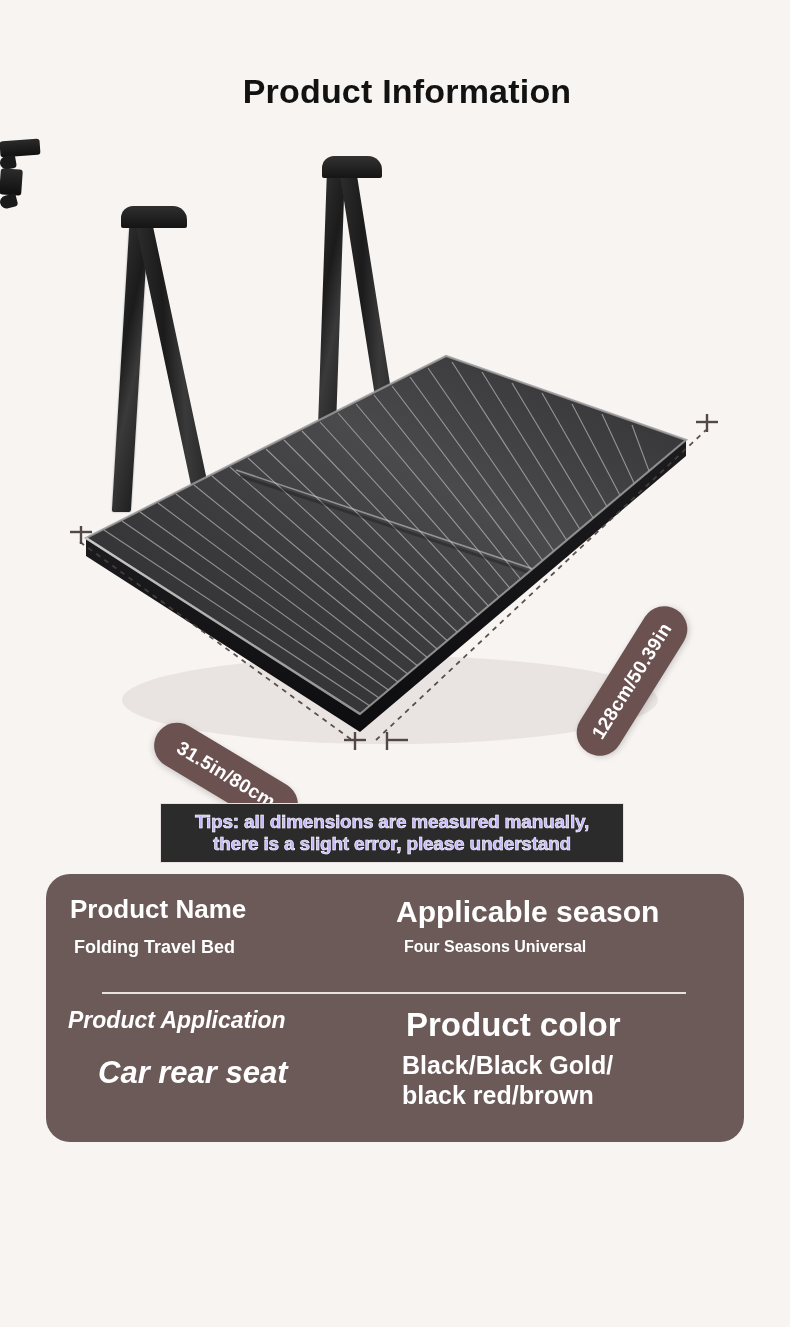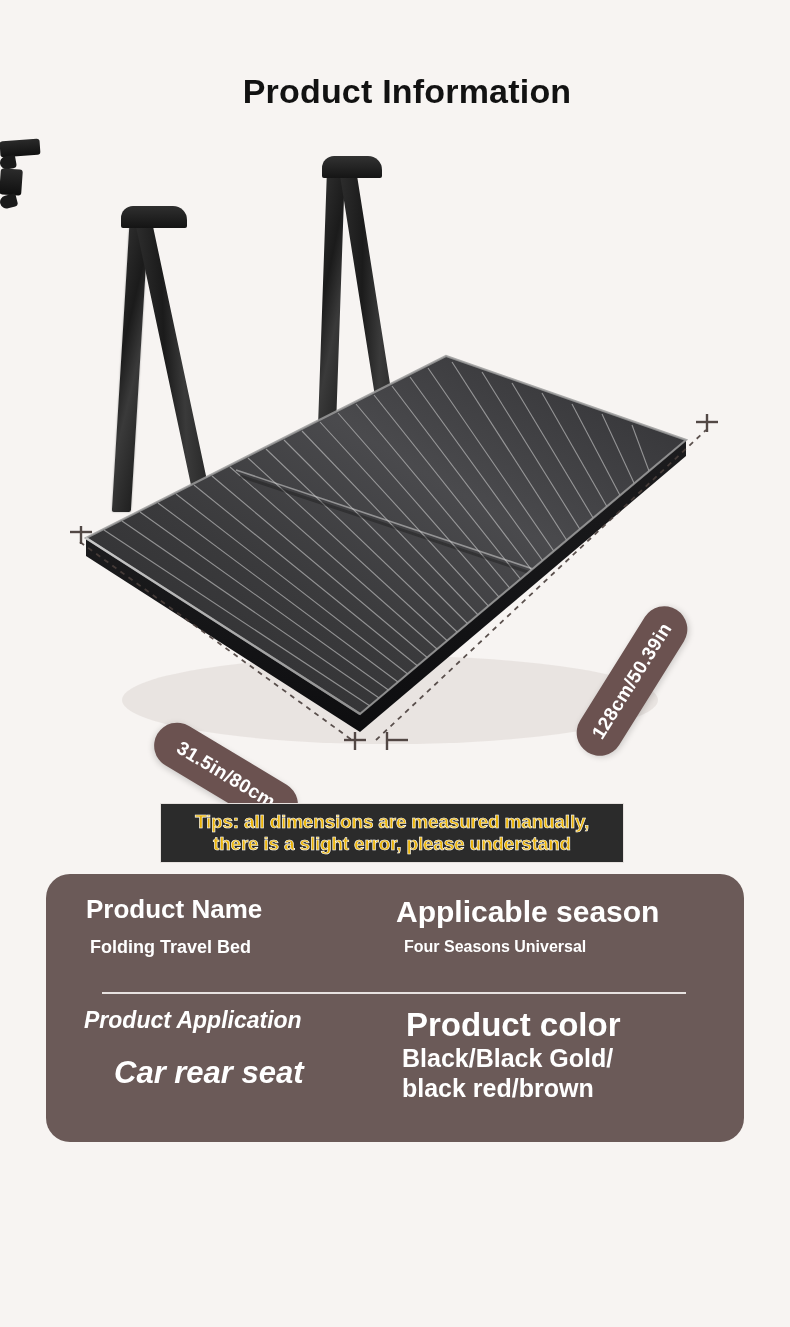--- a/index.html
+++ b/index.html
@@ -149,21 +149,21 @@
     width: 462px;
     height: 58px;
     background: #2b2b2b;
     border: 1px solid #e6e1de;
     display: flex;
     flex-direction: column;
     align-items: center;
     justify-content: center;
   }
   .tips-line {
-    color: #eab308;
+    color: #c4b5fd;
     font-size: 19px;
     font-weight: bold;
     line-height: 22px;
     letter-spacing: -0.2px;
     text-shadow:
       -1.4px 0 0 #2b2b2b, 1.4px 0 0 #2b2b2b,
       0 -1.4px 0 #2b2b2b, 0 1.4px 0 #2b2b2b,
       -1px -1px 0 #2b2b2b, 1px -1px 0 #2b2b2b,
       -1px 1px 0 #2b2b2b, 1px 1px 0 #2b2b2b;
     -webkit-text-stroke: 0.6px #ffffff;
@@ -188,21 +188,21 @@
     display: flex;
   }
   .row-top { top: 22px; height: 100px; }
   .row-bottom { top: 134px; height: 120px; }
 
   .card-col {
     box-sizing: border-box;
     display: flex;
     flex-direction: column;
   }
-  .col-left  { width: 334px; padding-left: 36px; align-items: flex-start; }
+  .col-left  { width: 334px; padding-left: 20px; align-items: flex-start; }
   .col-right { width: 364px; padding-left: 10px; align-items: flex-start; }
 
   .field-label {
     color: #ffffff;
     font-weight: bold;
     line-height: 1.05;
   }
   .field-value {
     color: #ffffff;
     font-weight: bold;
@@ -212,21 +212,21 @@
   .lbl-product-name   { font-size: 26px; margin-left: 4px; }
   .val-product-name   { font-size: 18px; margin-top: 14px; margin-left: 8px; }
 
   .lbl-season         { font-size: 30px; margin-left: 6px; }
   .val-season         { font-size: 16px; margin-top: 10px; margin-left: 14px; }
 
   .lbl-application    { font-size: 23px; margin-left: 2px; font-style: italic; }
   .val-application    { font-size: 31px; margin-top: 24px; margin-left: 32px; font-style: italic; }
 
   .lbl-color          { font-size: 33px; margin-left: 16px; }
-  .val-color          { font-size: 25px; margin-top: 1px; margin-left: 12px; }
+  .val-color          { font-size: 25px; margin-top: 8px; margin-left: 12px; }
 
   .card-divider {
     position: absolute;
     left: 56px;
     top: 118px;
     width: 584px;
     height: 2px;
     background: #f2eeec;
     opacity: .92;
   }

